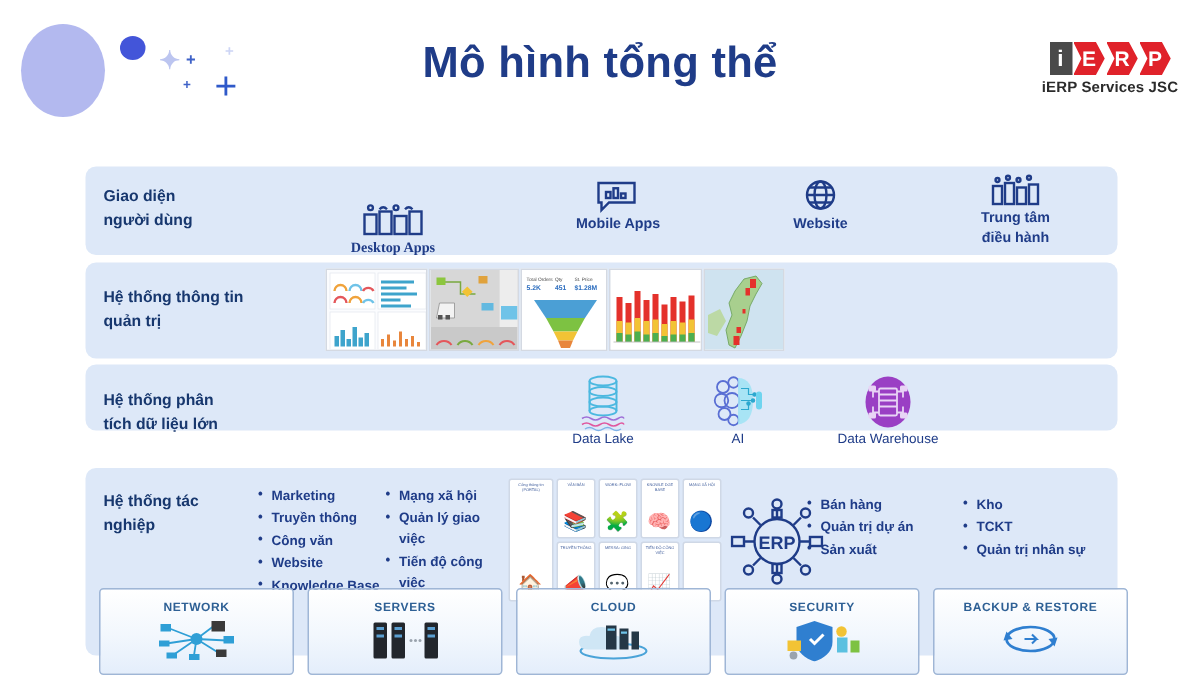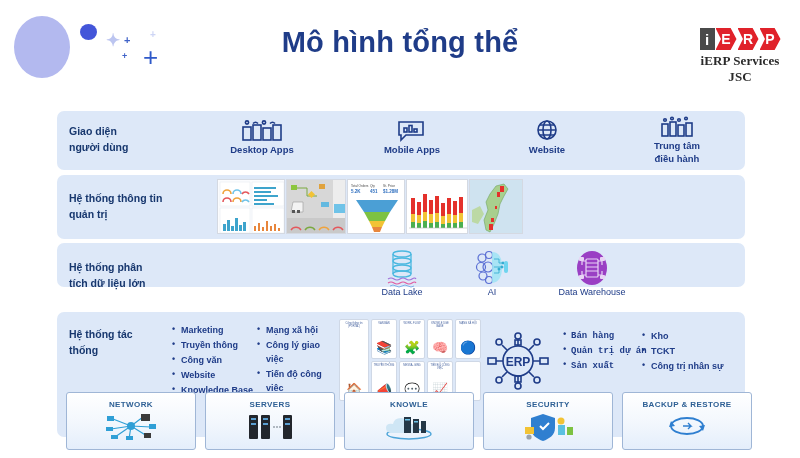--- a/index.html
+++ b/index.html
@@ -41,21 +41,21 @@
     background:#4a4a4a;color:#fff;font-weight:bold;font-size:15px;
     width:15px;display:flex;align-items:center;justify-content:center;
   }
   .chev{
     position:relative;background:#e0222a;color:#fff;font-weight:bold;font-size:14px;
     width:21px;display:flex;align-items:center;justify-content:center;
     margin-left:1px;
     clip-path:polygon(0 0, 72% 0, 100% 50%, 72% 100%, 0 100%, 26% 50%);
   }
   .chev.first{clip-path:polygon(0 0, 72% 0, 100% 50%, 72% 100%, 0 100%, 26% 50%);}
-  .logo-sub{font-size:13px;font-weight:bold;color:#2b2b2b;margin-top:3px;letter-spacing:.1px;font-family:Liberation Serif, serif;}
+  .logo-sub{font-size:10px;font-weight:bold;color:#2b2b2b;margin-top:3px;letter-spacing:.1px;}
 
   
   .panel{
     position:absolute;left:57px;width:688px;
     background:#dde8f8;border-radius:7px;margin-top:27px;
   }
   .panel .rowlabel{
     position:absolute;left:12px;
     font-size:10.5px;font-weight:bold;color:#17376e;line-height:1.55;
   }
@@ -127,21 +127,21 @@
   </div>
   <div class="logo-sub">iERP Services JSC</div>
 </div>
 
 <div class="panel" id="panel-ui">
   <div class="rowlabel" style="top:12px;">
     <div>Giao diện</div>
     <div>người dùng</div>
   </div>
 
-  <div class="ui-item" style="left:150px;top:8px;width:110px;">
+  <div class="ui-item" style="left:150px;top:24px;width:110px;font-family:Liberation Serif, serif;">
     <div class="ic">
       <svg width="44" height="23" viewBox="0 0 44 23">
         <g class="nv">
           <circle cx="7" cy="3.5" r="1.6"></circle>
             <path d="M13 4.5q2.5-2.6 5 0"></path>
           <circle cx="24" cy="3.5" r="1.6"></circle>
             <path d="M30 4.5q2.5-2.6 5 0"></path>
           <rect x="3" y="8" width="8" height="13"></rect>
           <rect x="13" y="6" width="8" height="15"></rect>
           <rect x="23" y="9" width="8" height="12"></rect>
@@ -418,37 +418,37 @@
         </g>
       </svg>
     </div>
     <div>Data  Warehouse</div>
   </div>
 </div>
 
 <div class="panel" id="panel-ops">
   <div class="rowlabel" style="top:14px;">
     <div>Hệ thống tác</div>
-    <div>thống</div>
+    <div>nghiệp</div>
   </div>
 
   <div class="bullets" style="left:115px;top:12px;width:88px;">
     <ul>
       <li>Marketing</li>
       <li>Truyền thông</li>
       <li>Công văn</li>
       <li>Website</li>
       <li>Knowledge Base</li>
     </ul>
   </div>
 
   <div class="bullets" style="left:200px;top:12px;width:80px;">
     <ul>
       <li>Mạng xã hội</li>
-      <li>Công lý giao việc</li>
+      <li>Quản lý giao việc</li>
       <li>Tiến độ công việc</li>
     </ul>
   </div>
 
   <div class="tilegrid">
     <div class="tilecol">
       <div class="tile big">
         <span>Cổng thông tin (PORTAL)</span>
         <span class="tglyph">🏠</span>
       </div>
@@ -508,33 +508,33 @@
           <circle cx="50" cy="50" r="3"></circle>
         <rect x="1" y="28" width="8" height="6"></rect>
           <rect x="53" y="28" width="8" height="6"></rect>
         <rect x="28" y="46" width="6" height="6"></rect>
           <rect x="28" y="10" width="6" height="5"></rect>
       </g>
       <text x="31" y="36" text-anchor="middle" font-family="Liberation Sans, sans-serif" font-size="12" font-weight="bold" fill="#1f3c88">ERP</text>
     </svg>
   </div>
 
-  <div class="bullets" style="left:505px;top:18px;width:90px;font-family:Liberation Mono, monospace;">
+  <div class="bullets" style="left:481px;top:18px;width:90px;">
     <ul>
       <li>Bán hàng</li>
       <li>Quản trị dự án</li>
       <li>Sản xuất</li>
     </ul>
   </div>
 
   <div class="bullets" style="left:585px;top:18px;width:110px;">
     <ul>
       <li>Kho</li>
       <li>TCKT</li>
-      <li>Công trị nhân sự</li>
+      <li>Quản trị nhân sự</li>
     </ul>
   </div>
 </div>
 
 <div class="infra" style="left:66px;">
   <div class="lbl">NETWORK</div>
   <div class="ibox">
     <svg width="56" height="30" viewBox="0 0 56 30">
       <g stroke="#2f9fd6" stroke-width="1.2" fill="none">
         <path d="M28 15L10 8M28 15L8 18M28 15L12 26M28 15L26 28M28 15L44 25M28 15L48 16M28 15L40 6"></path>
@@ -571,21 +571,21 @@
       <g fill="#9aa3ad">
           <circle cx="33" cy="16" r="1"></circle>
           <circle cx="36" cy="16" r="1"></circle>
           <circle cx="39" cy="16" r="1"></circle>
         </g>
     </svg>
   </div>
 </div>
 
 <div class="infra" style="left:344px;">
-  <div class="lbl">KNOWLE</div>
+  <div class="lbl">CLOUD</div>
   <div class="ibox">
     <svg width="58" height="30" viewBox="0 0 58 30">
       <ellipse cx="29" cy="23" rx="22" ry="5" fill="none" stroke="#4aa3d8" stroke-width="1.4"></ellipse>
       <path d="M12 22q-6 0-6-5t7-4q1-6 8-6t8 6q6-1 6 4.5t-6 4.5z" fill="#cfe6f5"></path>
       <g fill="#243746">
         <rect x="24" y="6" width="7" height="16"></rect>
           <rect x="33" y="8" width="6" height="14"></rect>
           <rect x="41" y="10" width="5" height="12"></rect>
       </g>
       <g fill="#6fc3e8">

